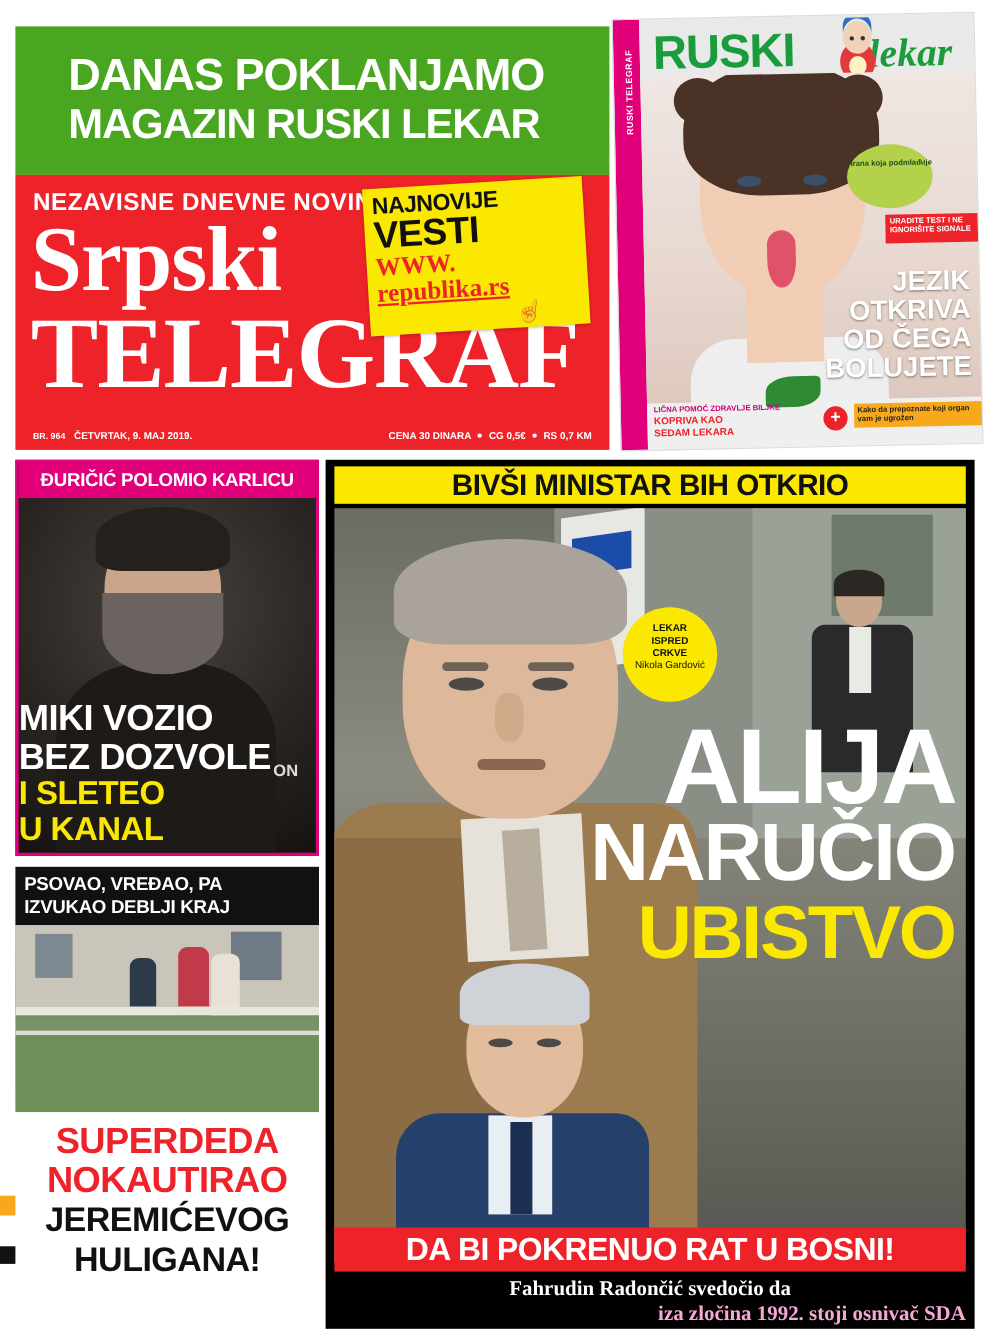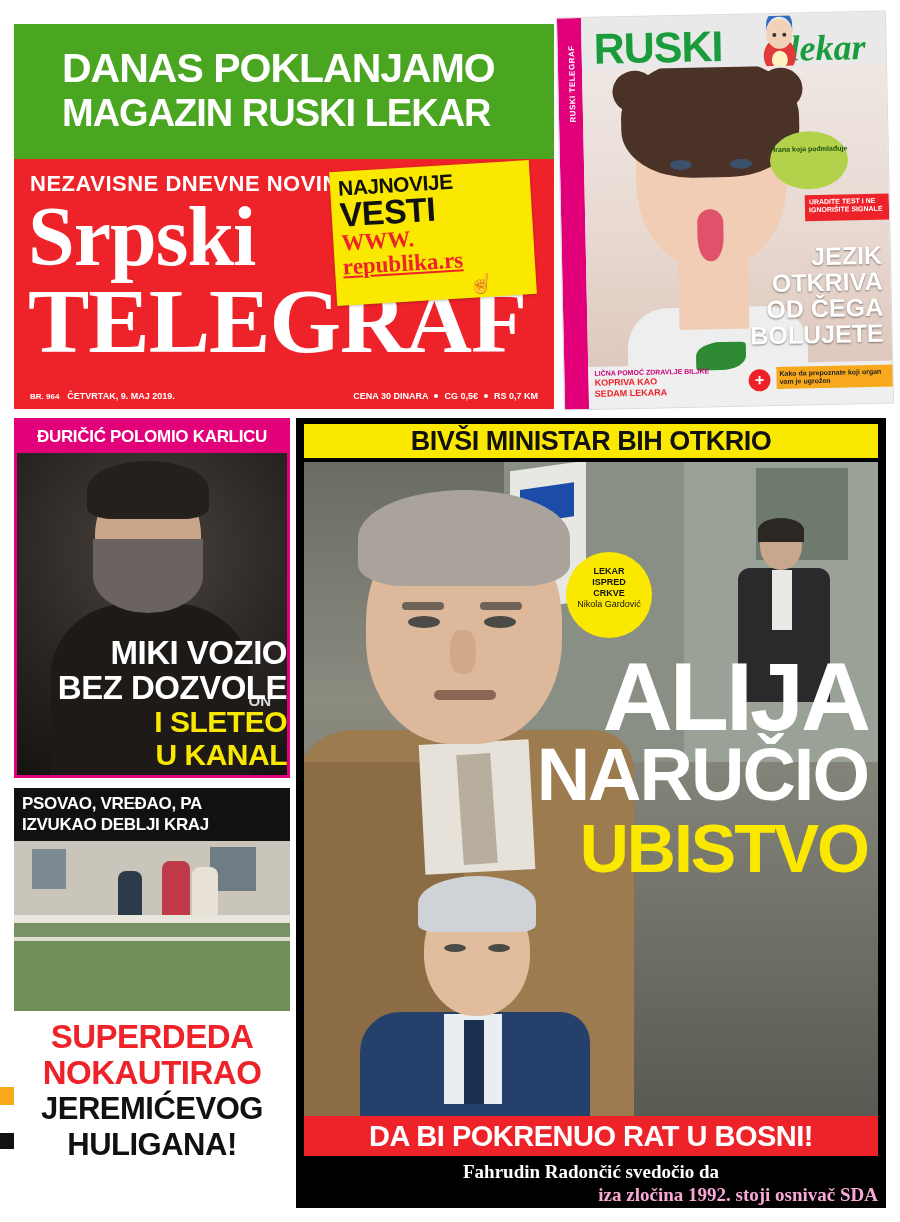--- a/index.html
+++ b/index.html
@@ -176,27 +176,27 @@
   .miki-photo {
     position:absolute; left:0; top:32px; width:100%; height:328px;
     background:radial-gradient(circle at 50% 30%, #4a4340 0%, #2a2522 55%, #141210 100%);
   }
   .miki-face { position:absolute; left:78px; top:22px; width:106px; height:120px; background:#caa58a; border-radius:50% 50% 45% 45%; }
   .miki-hair { position:absolute; left:70px; top:8px; width:122px; height:58px; background:#24201d; border-radius:50% 50% 20% 20%; }
   .miki-beard { position:absolute; left:76px; top:86px; width:110px; height:74px; background:#6b6360; border-radius:0 0 50% 50%; }
   .miki-body { position:absolute; left:34px; top:150px; width:200px; height:180px; background:#1d1a18; border-radius:40% 40% 0 0; }
   .miki-on { position:absolute; right:16px; bottom:72px; color:#fff; font-weight:bold; font-size:15px; opacity:.85; }
   .miki-titles {
-    position:absolute; left:0; bottom:10px; width:100%; text-align:right;
+    position:absolute; left:0; bottom:10px; width:100%; text-align:left;
   }
   .miki-titles div { font-weight:bold; letter-spacing:-0.5px; }
   .miki-t1 { color:#ffffff; font-size:33px; line-height:35px; }
   .miki-t2 { color:#ffffff; font-size:33px; line-height:35px; }
   .miki-t3 { color:#fbe800; font-size:30px; line-height:33px; }
-  .miki-t4 { color:#fbe800; font-size:30px; line-height:33px;padding-left:36px; }
+  .miki-t4 { color:#fbe800; font-size:30px; line-height:33px; }
 
   .box-super { position:relative; width:276px; margin-top:10px; }
   .super-kicker {
     background:#111; color:#fff; font-weight:bold; font-size:17px;
     line-height:21px; padding:5px 6px 6px 8px; letter-spacing:-0.3px;
   }
   .super-photo {
     position:relative; width:276px; height:170px; overflow:hidden;
     background:linear-gradient(180deg,#8fa37c 0%, #6c8a5c 40%, #9fb08d 100%);
   }

